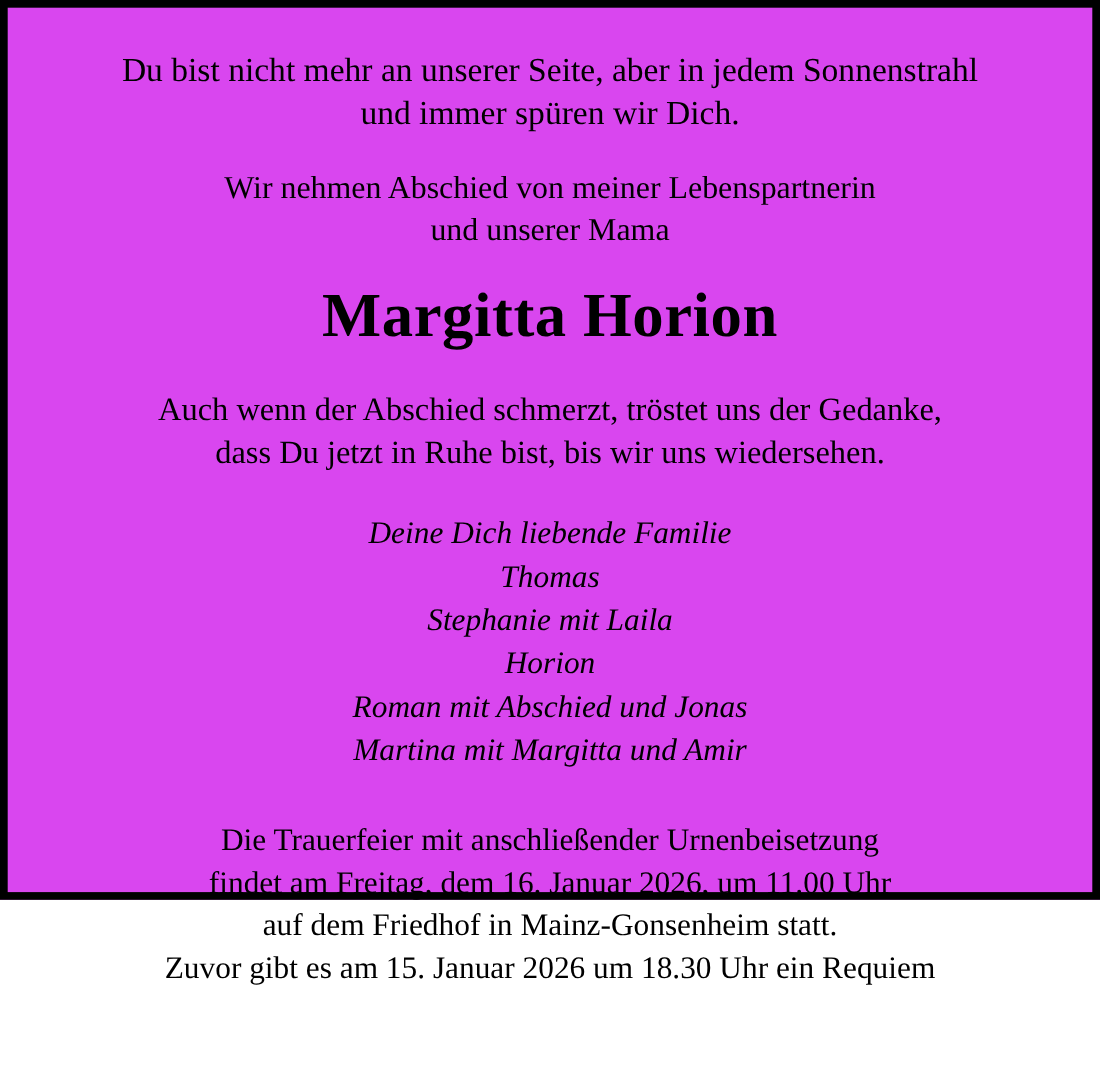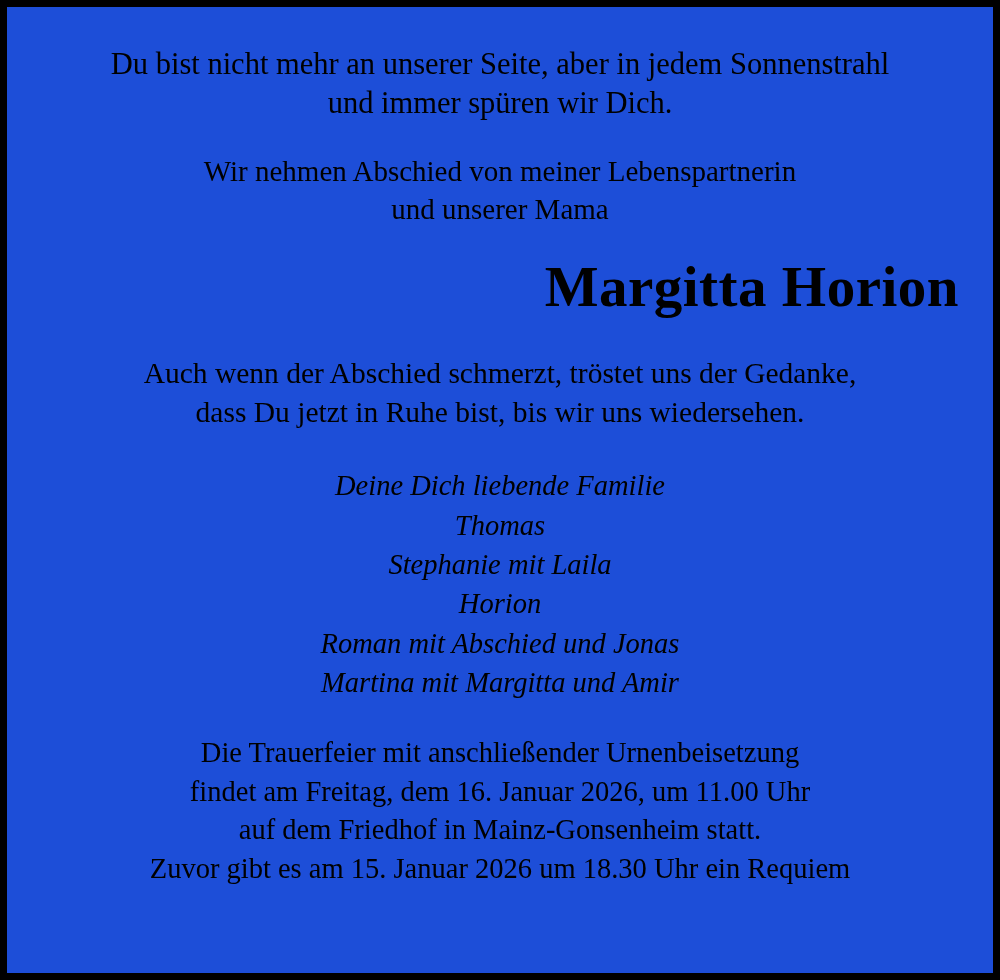--- a/index.html
+++ b/index.html
@@ -9,23 +9,23 @@
   }
   body {
     width: 1000px;
     height: 980px;
     font-family: "Liberation Serif", "DejaVu Serif", serif;
     color: #000000;
   }
   .obituary {
     box-sizing: border-box;
     width: 1000px;
-    height: 980px;
+    height: 818px;
     border: 7px solid #000000;
-    background: #1d4ed8;
+    background: #d946ef;
     padding: 30px 34px 10px 34px;
     text-align: center;
     display: block;
   }
   .block {
     text-align: center;
   }
   .line {
     display: block;
   }
@@ -38,21 +38,20 @@
     font-size: 29px;
     line-height: 1.3;
     margin-top: 30px;
   }
   .name {
     font-size: 57px;
     font-weight: bold;
     letter-spacing: 0.5px;
     margin-top: 26px;
     line-height: 1.15;
-    text-align: right;
   }
   .dates {
     font-size: 31px;
     font-weight: bold;
     margin-top: 6px;
     letter-spacing: 0.4px;
   }
   .dates .gap {
     display: inline-block;
     width: 22px;
@@ -65,21 +64,21 @@
   }
   .family {
     font-size: 28.5px;
     line-height: 1.38;
     margin-top: 34px;
     font-style: italic;
   }
   .ceremony {
     font-size: 28.5px;
     line-height: 1.35;
-    margin-top: 32px;
+    margin-top: 44px;
     font-family: Liberation Serif, serif;
   }
 </style>
 </head>
 <body>
 
 <div class="obituary">
 
   <div class="block intro">
     <span class="line">Du bist nicht mehr an unserer Seite, aber in jedem Sonnenstrahl</span>

